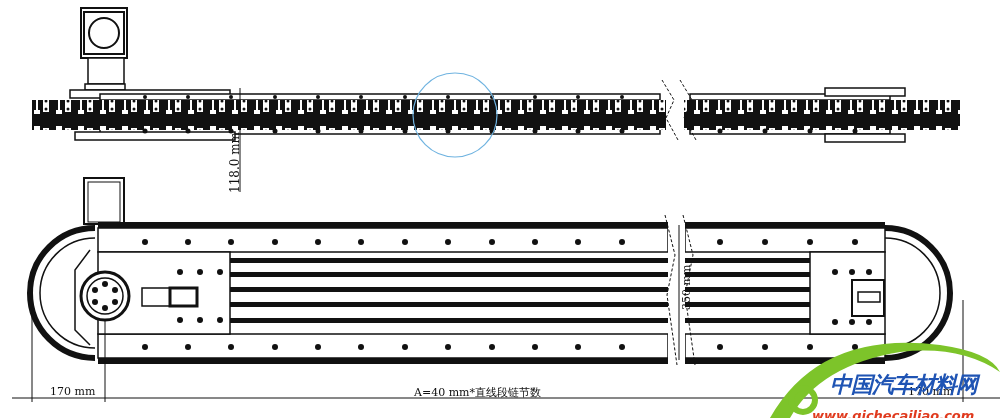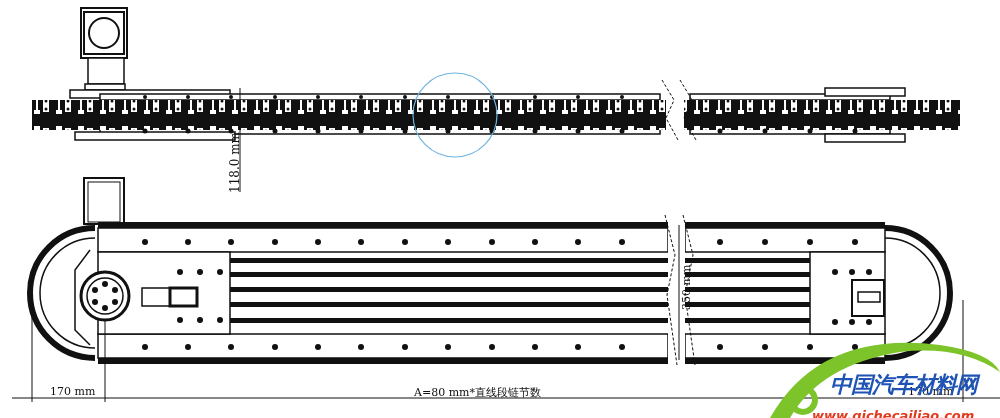--- a/index.html
+++ b/index.html
@@ -203,16 +203,16 @@
   <g>
     <path d="M770 418 Q820 330 940 345 Q990 352 1000 372 Q960 345 900 352 Q820 365 790 418 Z" fill="#7dc42a"></path>
     <circle cx="803" cy="400" r="12" fill="none" stroke="#7dc42a" stroke-width="6"></circle>
   </g>
 </svg>
 
 <div class="lbl vert" style="left:228px;top:193px;">118.0 mm</div>
 <div class="lbl vert" style="left:680px;top:310px;font-size:11px;">350 mm</div>
 <div class="lbl" style="left:50px;top:385px;font-size:11px;">170 mm</div>
 <div class="lbl" style="left:908px;top:385px;font-size:11px;">170 mm</div>
-<div class="lbl" style="left:414px;top:385px;font-size:11px;">A=80 mm*直线段链节数</div>
+<div class="lbl" style="left:414px;top:385px;font-size:11px;">A=40 mm*直线段链节数</div>
 
 <div class="wm-cn">中国汽车材料网</div>
 <div class="wm-url">www.qichecailiao.com</div>
 
 </body></html>

